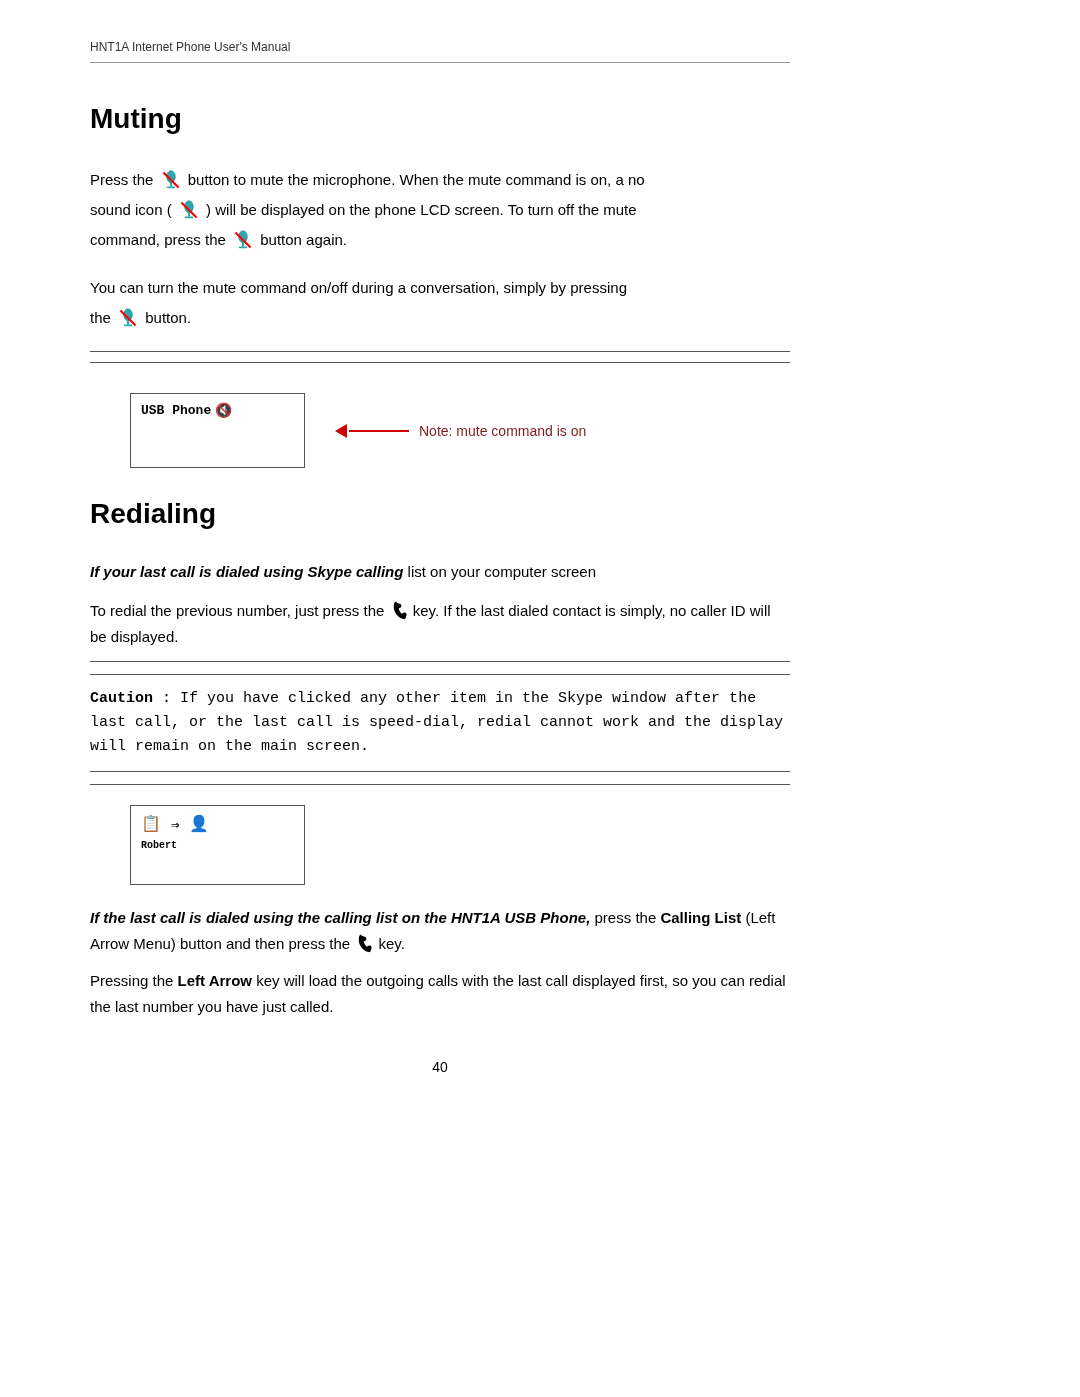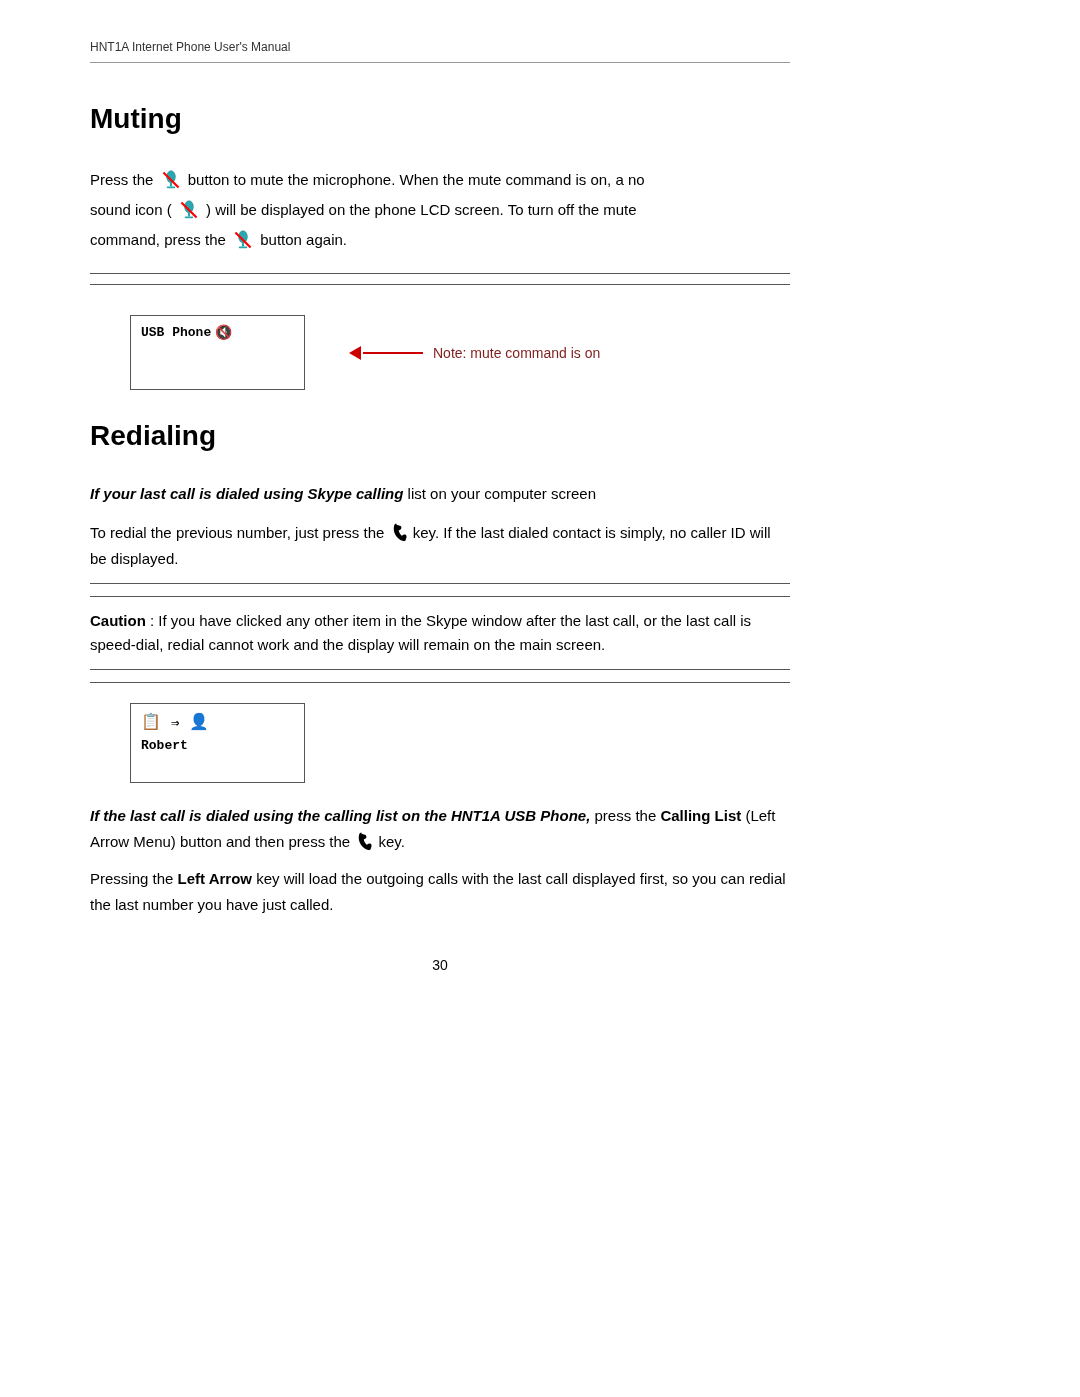--- a/index.html
+++ b/index.html
@@ -54,21 +54,21 @@
       padding: 10px 0;
     }
     .note-box p {
       line-height: 1.8;
     }
     
     .lcd-container {
       display: flex;
       align-items: center;
       margin: 30px 0 30px 40px;
-      gap: 44px;
+      gap: 30px;
     }
     .lcd-screen {
       border: 1.5px solid #555;
       width: 175px;
       height: 75px;
       padding: 8px 10px;
       font-family: 'Courier New', monospace;
       font-size: 13px;
       font-weight: bold;
       display: flex;
@@ -111,20 +111,21 @@
     }
     
     .redialing-section {
     }
     .caution-box {
       border-top: 1px solid #555;
       border-bottom: 1px solid #555;
       padding: 12px 0;
       margin: 12px 0;
       line-height: 1.6;
+      font-family: Liberation Mono, monospace;
     }
     
     .robert-lcd {
       border: 1.5px solid #555;
       width: 175px;
       height: 80px;
       padding: 8px 10px;
       margin: 20px 0 20px 40px;
       font-family: 'Courier New', monospace;
       font-size: 13px;
@@ -180,20 +181,35 @@
       <svg class="inline-icon" viewBox="0 0 24 24" xmlns="http://www.w3.org/2000/svg">
         <ellipse cx="12" cy="9" rx="4" ry="5.5" fill="#29a8b0" stroke="#1a7a80" stroke-width="0.5"></ellipse>
         <rect x="11" y="14" width="2" height="4" fill="#29a8b0"></rect>
         <rect x="8" y="18" width="8" height="1.5" rx="0.75" fill="#29a8b0"></rect>
         <line x1="5" y1="5" x2="19" y2="19" stroke="red" stroke-width="2"></line>
       </svg>
       <span>button again.</span>
     </p>
   </div>
 
+  <div class="content-block">
+    <p>
+      <span>You can turn the mute command on/off during a conversation, simply by pressing</span>
+    </p>
+    <p>
+      <span>the</span>
+      <svg class="inline-icon" viewBox="0 0 24 24" xmlns="http://www.w3.org/2000/svg">
+        <ellipse cx="12" cy="9" rx="4" ry="5.5" fill="#29a8b0" stroke="#1a7a80" stroke-width="0.5"></ellipse>
+        <rect x="11" y="14" width="2" height="4" fill="#29a8b0"></rect>
+        <rect x="8" y="18" width="8" height="1.5" rx="0.75" fill="#29a8b0"></rect>
+        <line x1="5" y1="5" x2="19" y2="19" stroke="red" stroke-width="2"></line>
+      </svg>
+      <span>button.</span>
+    </p>
+  </div>
 
   <hr class="divider">
 
 
   <hr class="divider">
 
   <div class="lcd-container">
     <div class="lcd-screen">
       <div class="lcd-text">
         <span>USB Phone</span>
@@ -237,21 +253,21 @@
 
     <div class="robert-lcd">
       <div class="robert-icons">
 
         <span style="font-size:16px;">📋</span>
 
         <span style="font-size:14px; font-weight:bold;">⇒</span>
 
         <span style="font-size:16px;">👤</span>
       </div>
-      <div style="font-family:'Courier New',monospace; font-weight:bold; font-size:13px;">Robert</div>
+      <div style="font-family:'Courier New',monospace; font-weight:bold; font-size:10px;">Robert</div>
     </div>
 
     <p style="margin-bottom: 12px; line-height: 1.7;">
       <em><strong>If the last call is dialed using the calling list on the HNT1A USB Phone,</strong></em>
       <span> press the </span>
       <strong>Calling List</strong>
       <span> (Left Arrow Menu) button and then press the</span>
       
       <svg class="inline-icon" viewBox="0 0 24 24" xmlns="http://www.w3.org/2000/svg" style="width:20px;height:20px;">
         <path d="M6.5 2C5.1 2 4 3.1 4 4.5c0 8.6 7 15.5 15.5 15.5 1.4 0 2.5-1.1 2.5-2.5v-3c0-1.4-1.1-2.5-2.5-2.5-.8 0-1.6.4-2.1 1L16 14.4c-2.2-1.1-4-2.9-5.1-5.1l1.4-1.4c.6-.5 1-1.3 1-2.1C13.3 4.4 12.2 3.3 10.8 3.3h-4.3z" fill="#000" stroke="none" transform="rotate(15, 12, 12)"></path>
@@ -260,15 +276,15 @@
     </p>
 
     <p style="line-height: 1.7;">
       <span>Pressing the </span>
       <strong>Left Arrow</strong>
       <span> key will load the outgoing calls with the last call displayed first, so you can redial the last number you have just called.</span>
     </p>
   </div>
 
   <div class="page-number">
-    <span>30</span>
+    <span>40</span>
   </div>
 </div>
 
 </body></html>

